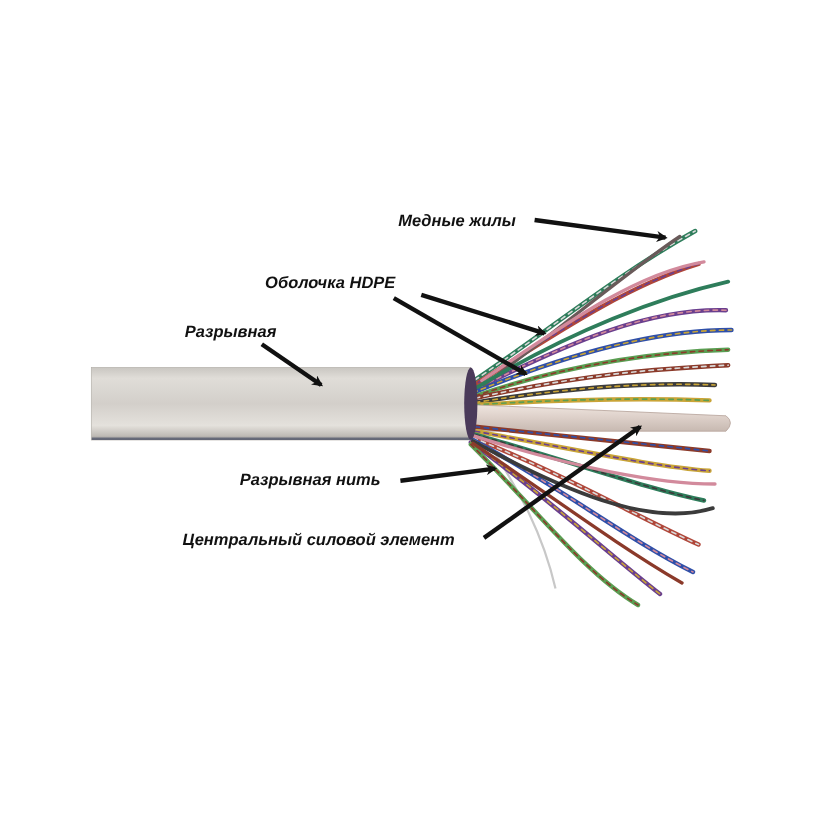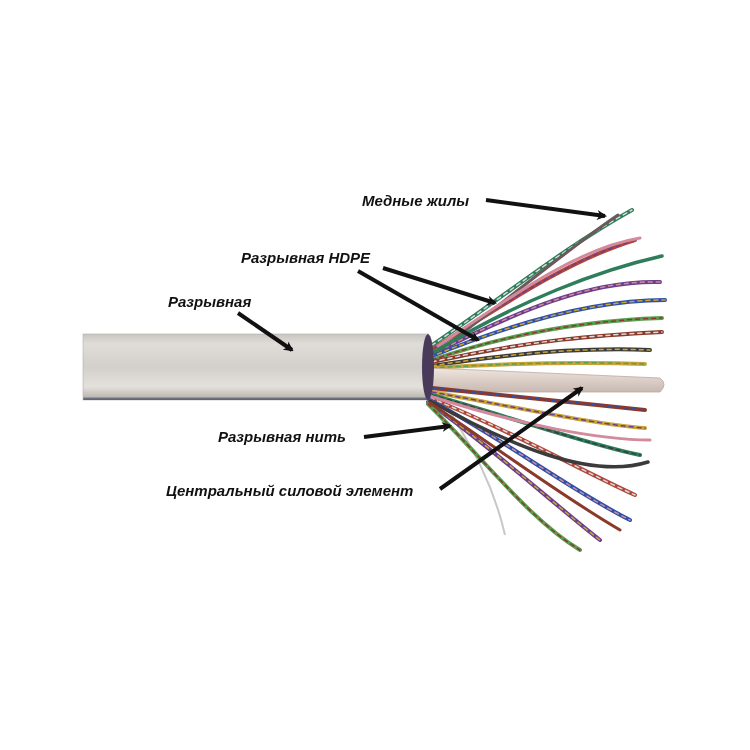--- a/index.html
+++ b/index.html
@@ -100,17 +100,17 @@
       <line x1="486" y1="200" x2="605" y2="216"></line>
       <line x1="383" y1="268" x2="495" y2="303"></line>
       <line x1="358" y1="271" x2="478" y2="340"></line>
       <line x1="238" y1="313" x2="292" y2="350"></line>
       <line x1="364" y1="437" x2="450" y2="426"></line>
       <line x1="440" y1="489" x2="582" y2="388"></line>
     </g>
   </svg>
 
   <div class="label" style="left:362px; top:192px;">Медные жилы</div>
-  <div class="label" style="left:241px; top:249px;">Разрывная HDPE</div>
+  <div class="label" style="left:241px; top:249px;">Оболочка HDPE</div>
   <div class="label" style="left:168px; top:293px;">Разрывная</div>
   <div class="label" style="left:166px; top:482px;">Центральный силовой элемент</div>
   <div class="label" style="left:218px; top:428px;">Разрывная нить</div>
 </div>
 
 </body></html>

